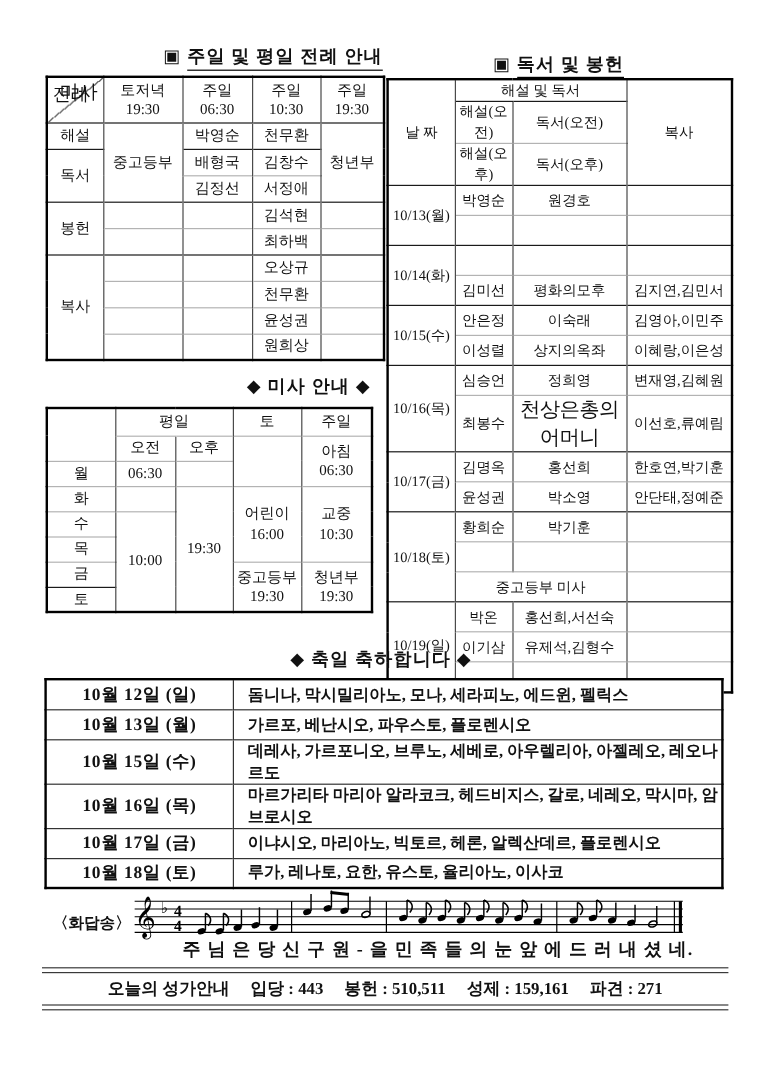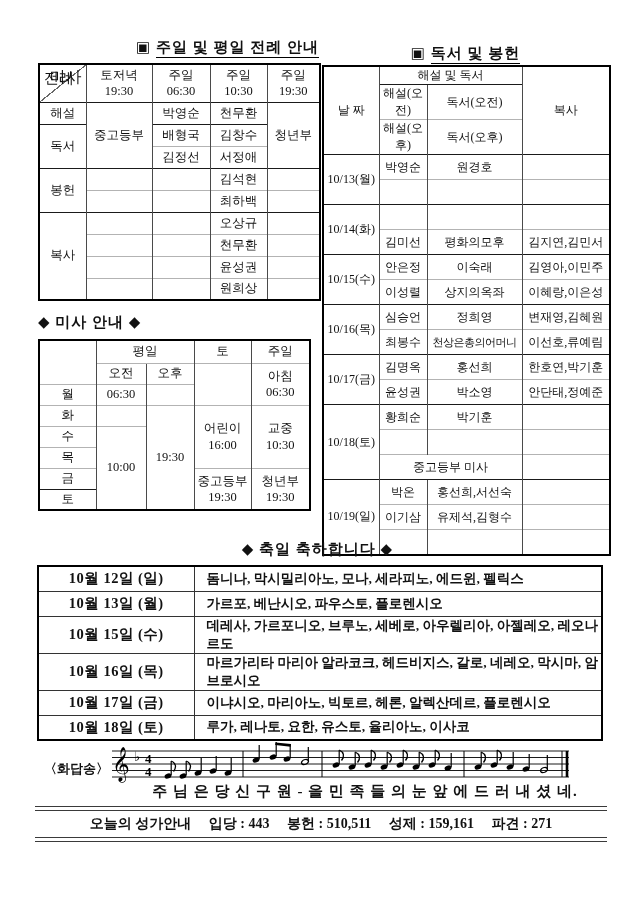--- a/index.html
+++ b/index.html
@@ -6,21 +6,21 @@
   .page {
     position:relative; width:635px; height:900px; margin:0 auto;
     background:#ffffff; color:#111;
     font-family:"Liberation Serif","DejaVu Serif",serif;
     overflow:hidden;
   }
   .ttl { position:absolute; font-weight:700; font-size:15px; letter-spacing:1px; white-space:nowrap; }
   .ttl .u { border-bottom:1.3px solid #000; padding-bottom:2px; }
   #t-liturgy { left:38px; top:38px; width:281px; text-align:right; }
   #t-reading { left:322px; top:44px; width:287px; text-align:center; }
-  #t-mass    { left:38px; top:313px; width:271px; text-align:left; }
+  #t-mass    { left:38px; top:313px; width:271px; text-align:right; }
   #t-feast   { left:0px;  top:540px; width:635px; text-align:center; }
 
   table { position:absolute; border-collapse:collapse; table-layout:fixed; background:#fff; }
   table { border:2px solid #000; }
   td { border-left:1px solid #4a4a4a; border-top:1px solid #4a4a4a;
        text-align:center; vertical-align:middle; padding:0; overflow:hidden;
        font-size:12.5px; }
   tr.light td { border-top-color:#b3b3b3; }
   tr.dark  td { border-top-color:#1a1a1a; }
   .pre { white-space:pre-line; line-height:1.3; }
@@ -33,21 +33,21 @@
       background:linear-gradient(to bottom right,#fff 48.8%,#666 48.8%,#666 50.8%,#fff 50.8%); }
   .c-top { position:absolute; top:2px; right:4px; font-size:16px; }
   .c-bot { position:absolute; bottom:14px; left:4px; font-size:15px; }
 
   
   #reading-table { left:322px; top:65px; width:287px; }
   #reading-table tr { height:25px; }
   #reading-table tr.h1 { height:16px; }
   #reading-table tr.h2, #reading-table tr.h3 { height:17px; }
   #reading-table td { font-size:12px; }
-  #reading-table td.long { font-size:11px; letter-spacing:-0.5px;margin-top:27px; }
+  #reading-table td.long { font-size:17px; letter-spacing:-0.5px;margin-top:27px; }
 
   
   #mass-table { left:38px; top:339px; width:271px; }
   #mass-table tr { height:21px; }
   #mass-table tr.h1 { height:23px; }
 
   
   #feast-table { left:37px; top:565px; width:564px; }
   #feast-table tr { height:25px; }
   #feast-table td { border-color:#333; }

